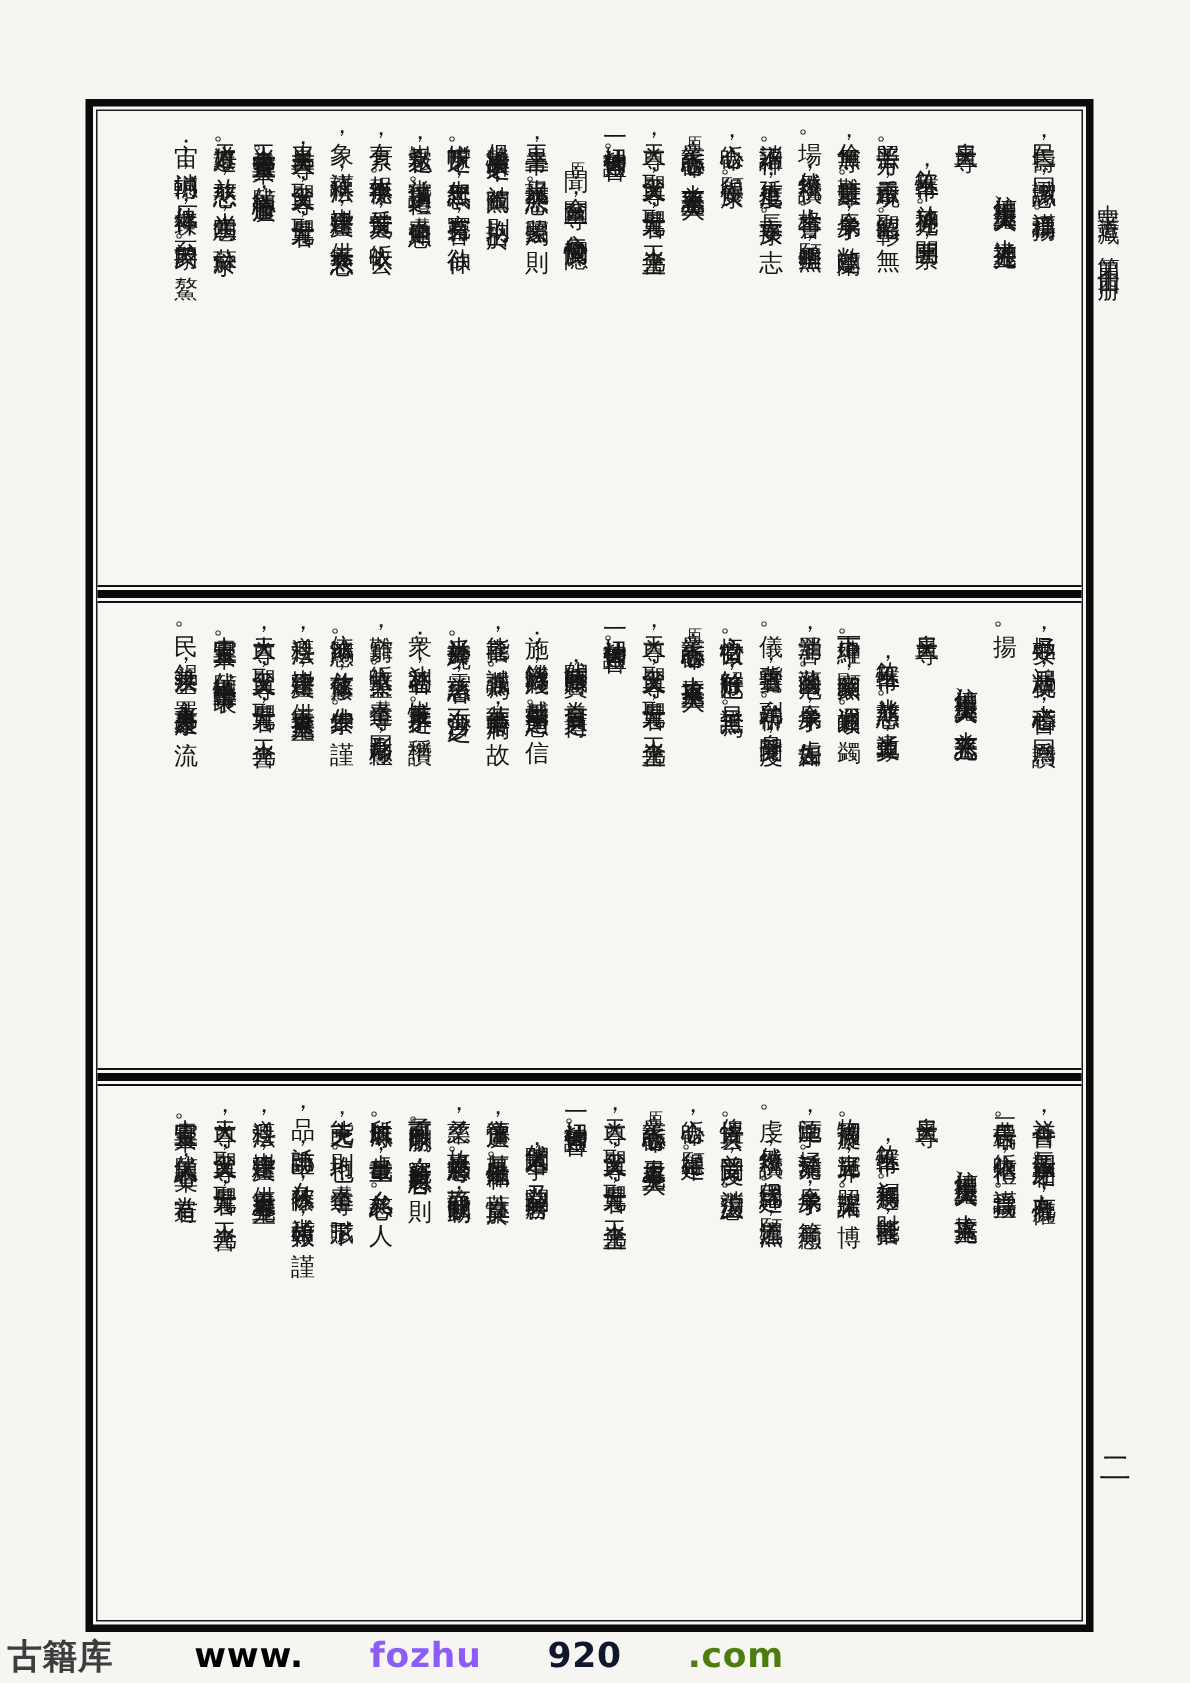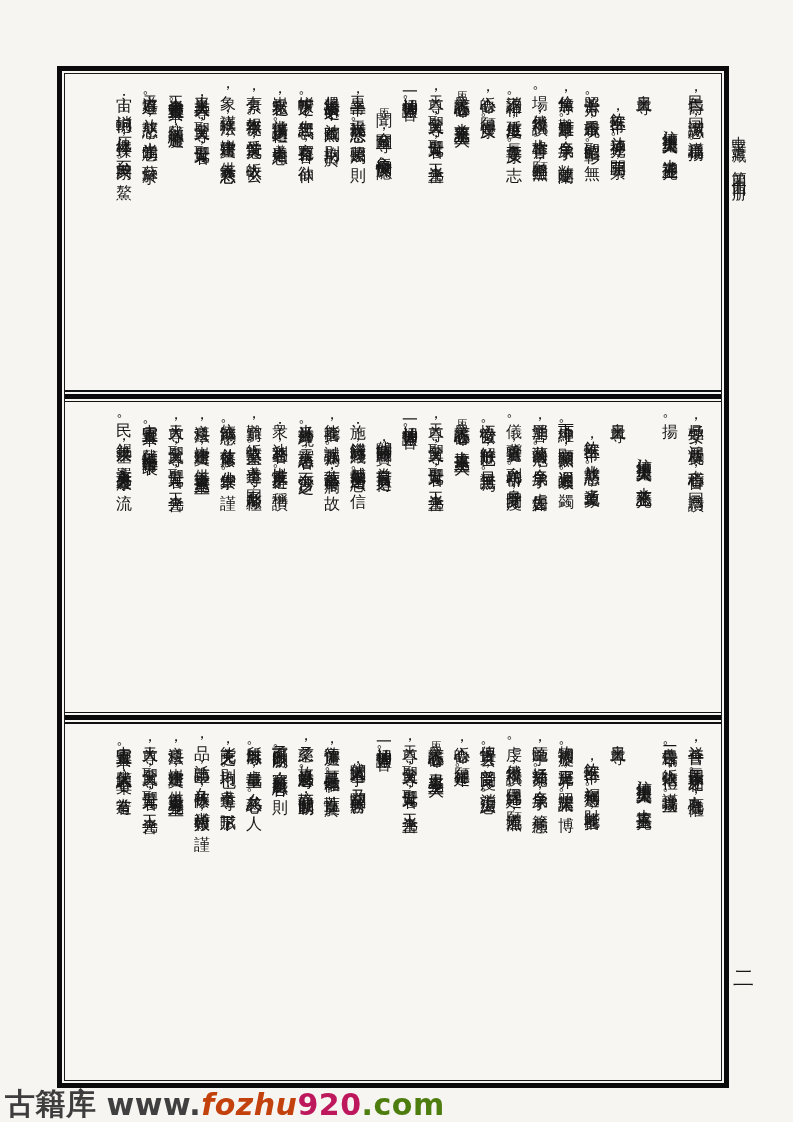--- a/index.html
+++ b/index.html
@@ -60,27 +60,28 @@
   }
   .folio{
     position:absolute;left:733px;top:964px;
     font-size:21px;color:#171717;
   }
   
   .watermark{
     position:absolute;left:5px;top:1086px;height:36px;
     display:flex;align-items:center;
     font-family:"DejaVu Sans","Liberation Sans",sans-serif;
-    font-weight:bold;font-size:30px;letter-spacing:.5px;
+    font-weight:bold;font-size:23px;letter-spacing:.5px;
     white-space:pre;
+    gap:44px;
   }
   .wm-name{color:#3d3d3d;margin-right:10px;}
-  .wm-www{color:#404040;}
-  .wm-green{color:#c2410c;font-style:italic;}
-  .wm-red{color:#be185d;}
+  .wm-www{color:#000000;}
+  .wm-green{color:#8b5cf6;}
+  .wm-red{color:#0f172a;}
   .wm-tld{color:#4d7c0f;}
 </style>
 </head>
 <body>
 
 <div class="page">
 
   <div class="frame">
     <div class="frame-inner">
       <section class="register register-1">

